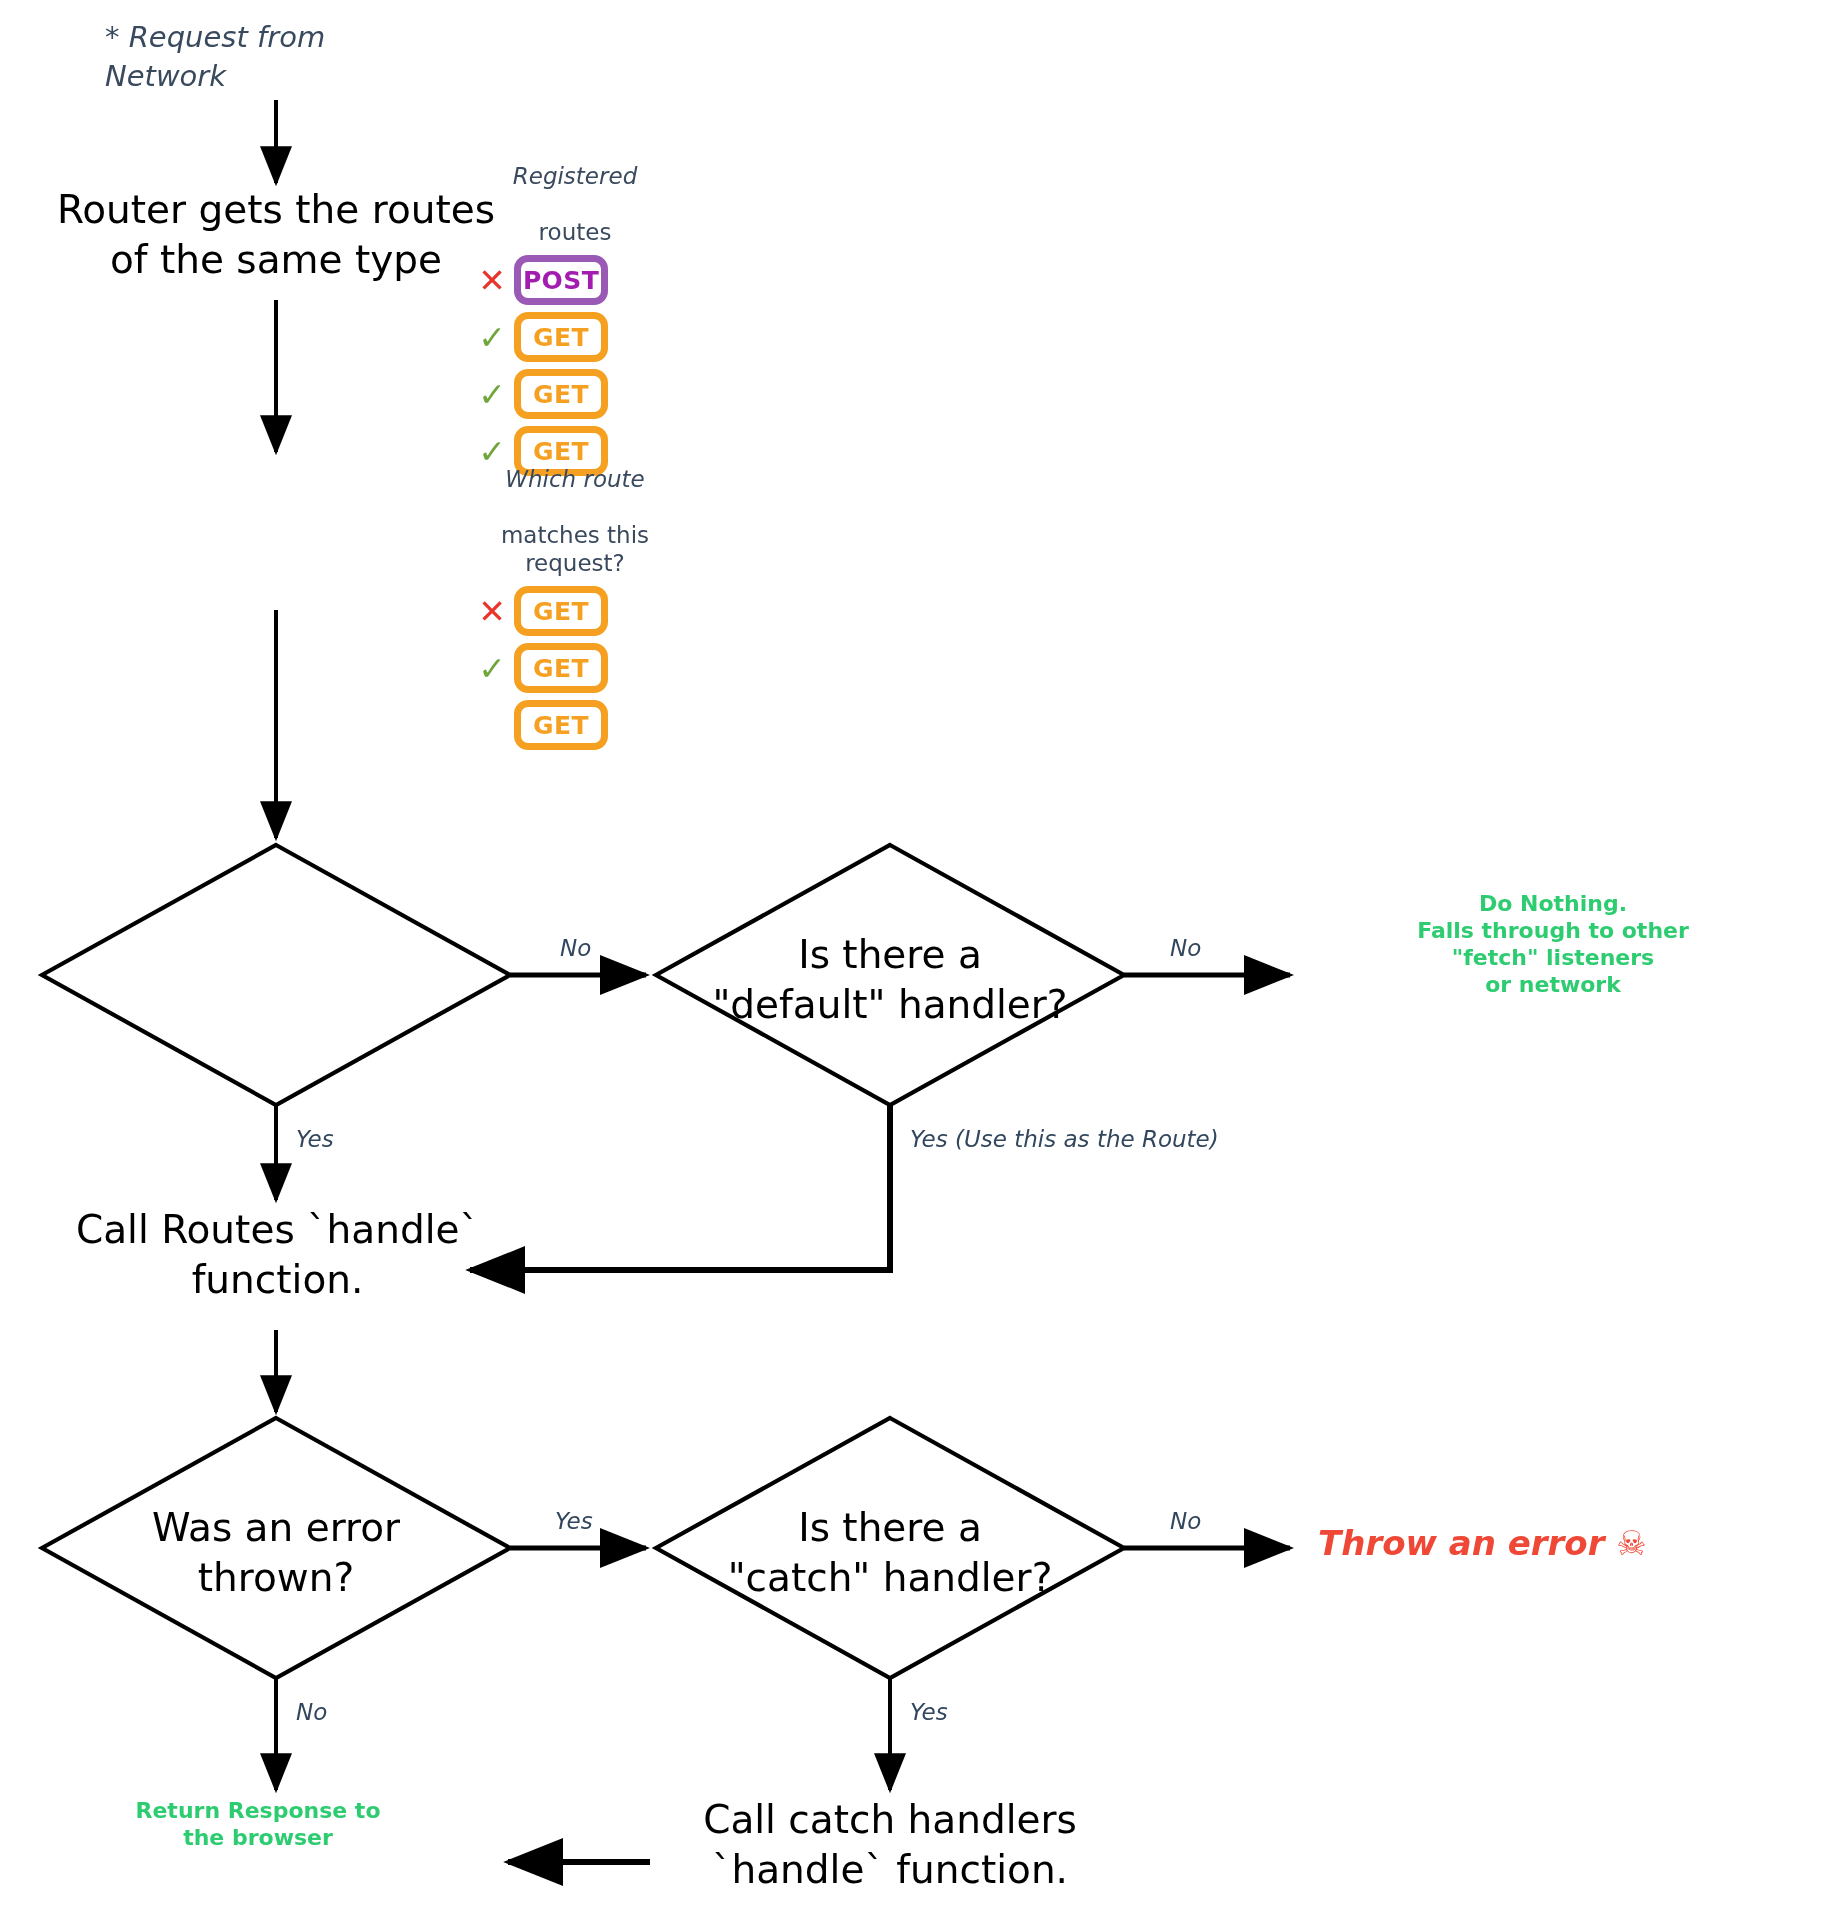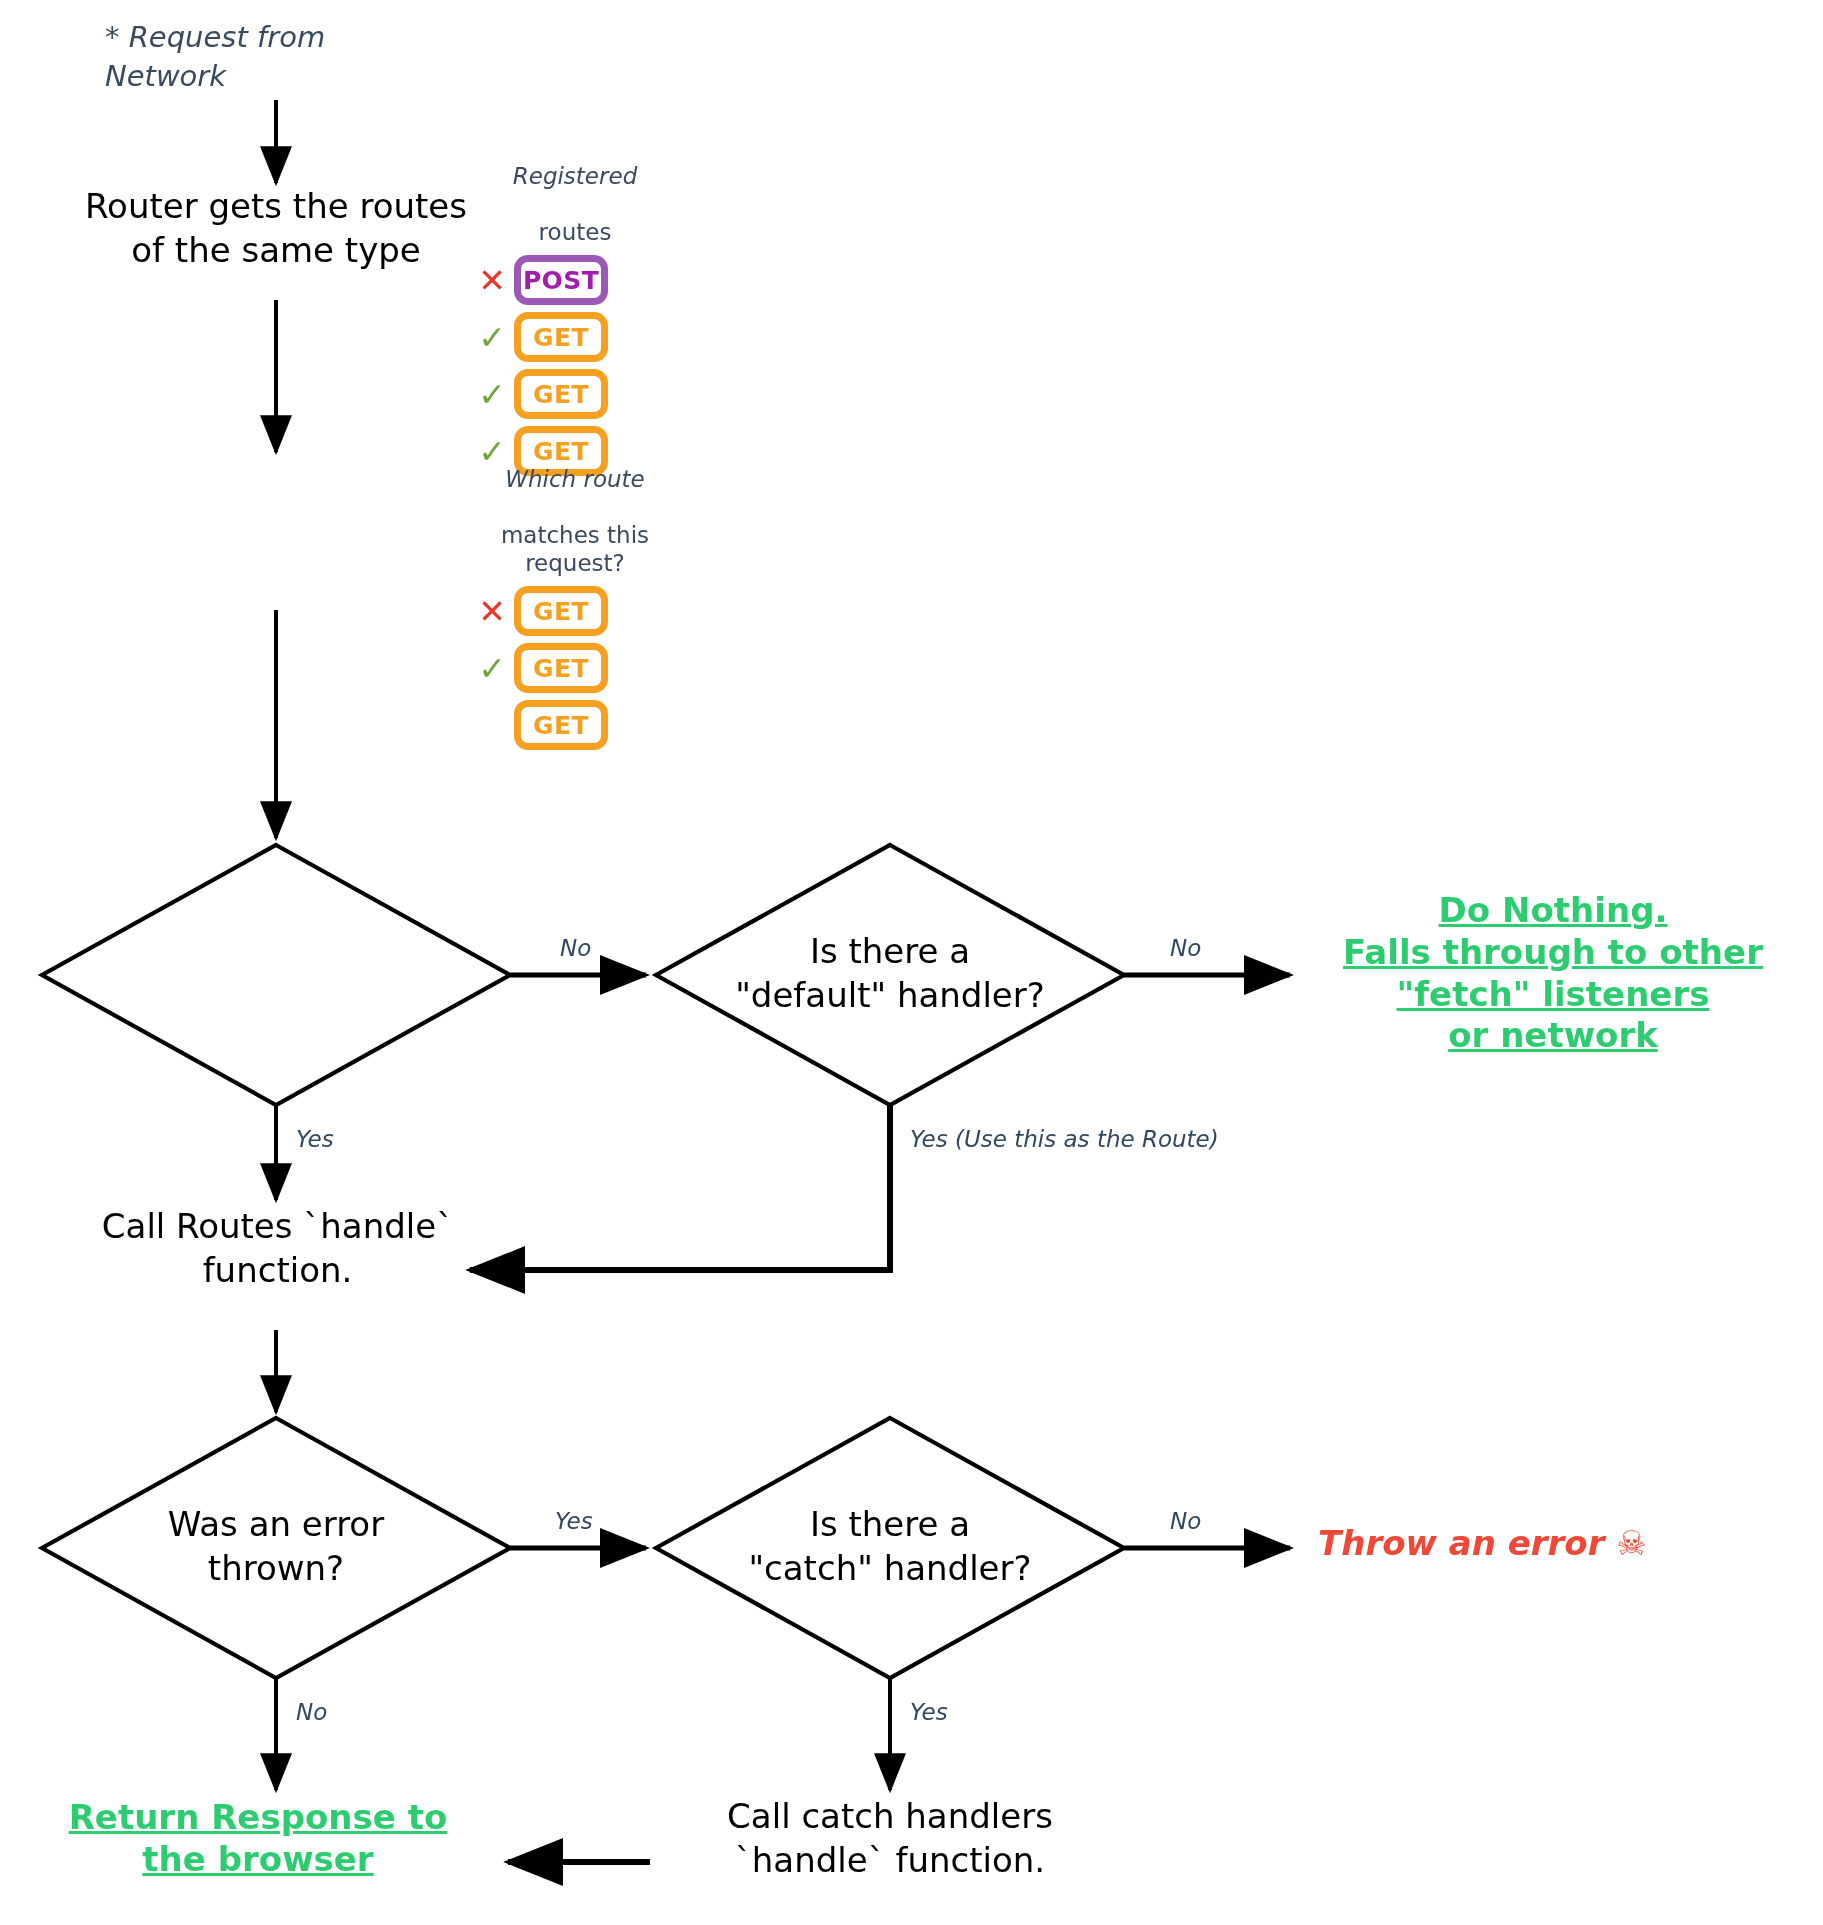--- a/index.html
+++ b/index.html
@@ -19,21 +19,21 @@
     position: absolute;
     left: 0; top: 0;
     width: 1823px;
     height: 1925px;
     pointer-events: none;
   }
   .node-text {
     position: absolute;
     text-align: center;
     color: #000000;
-    font-size: 34px;
+    font-size: 39px;
     line-height: 1.28;
     font-family: "DejaVu Sans", sans-serif;
     white-space: pre-line;
   }
   .annot {
     position: absolute;
     color: #3a4a5e;
     font-style: italic;
     font-size: 23px;
     line-height: 1.3;
@@ -45,26 +45,25 @@
     color: #32475e;
     font-style: italic;
     font-size: 23px;
     font-family: "DejaVu Sans", sans-serif;
     white-space: nowrap;
   }
   .callout-green {
     position: absolute;
     color: #2ECC71;
     font-weight: bold;
-    font-size: 34px;
+    font-size: 22px;
     line-height: 1.23;
     text-align: center;
     font-family: "DejaVu Sans", sans-serif;
     white-space: pre-line;
-    text-decoration: underline;
   }
   .callout-red {
     position: absolute;
     color: #EF4836;
     font-weight: bold;
     font-style: italic;
     font-size: 34px;
     line-height: 1.2;
     text-align: left;
     font-family: "DejaVu Sans", sans-serif;

